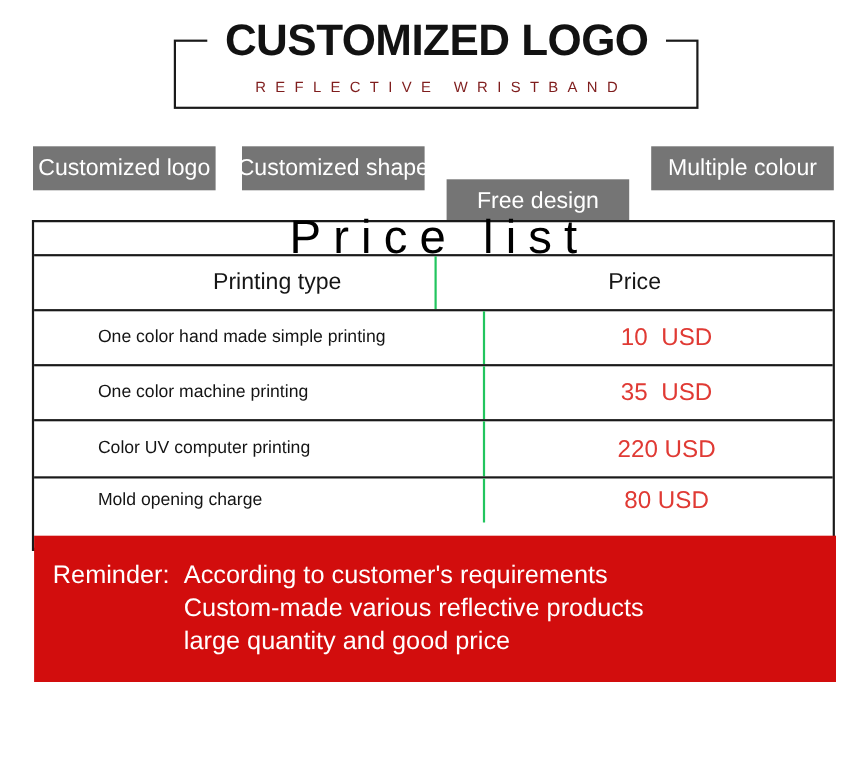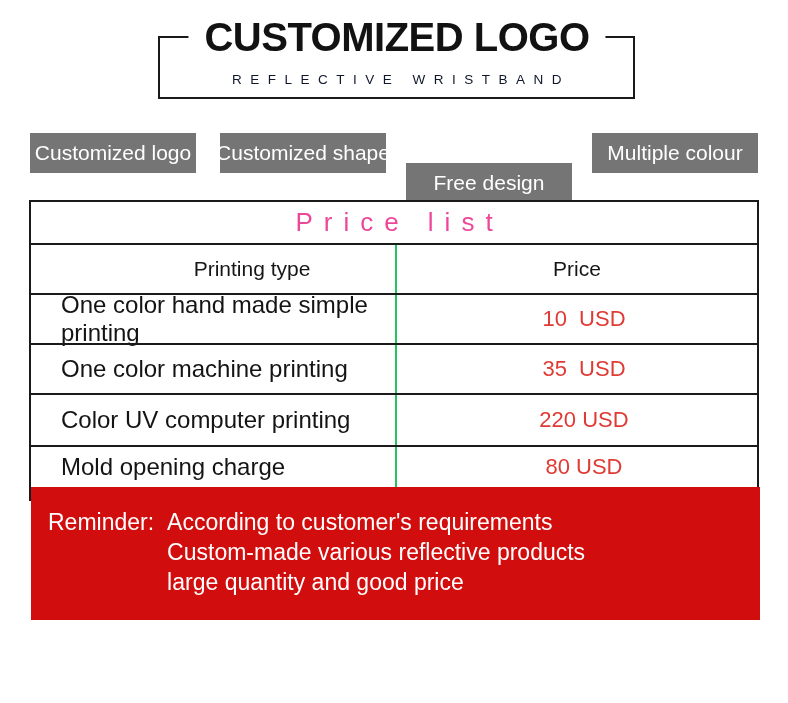--- a/index.html
+++ b/index.html
@@ -17,21 +17,21 @@
   }
   .main-title {
     position:absolute; left:397px; top:14px; transform:translateX(-50%);
     background:#ffffff; padding:0 16px; white-space:nowrap;
     font-size:40px; line-height:46px; font-weight:bold; letter-spacing:-0.5px;
     color:#121212; z-index:2;
   }
   .subtitle {
     position:absolute; left:401px; top:72px; transform:translateX(-50%);
     white-space:nowrap; font-size:13.5px; line-height:16px; font-weight:500;
-    letter-spacing:8.5px; color:#0f172a;
+    letter-spacing:8.5px; color:#7f1d1d;
   }
 
   
   .tag {
     position:absolute; top:133px; height:40px; width:166px;
     background:#757575; color:#ffffff; font-size:21px;
     display:flex; align-items:center; justify-content:center;
     white-space:nowrap;
   }
   .tag1 { left:30px; }
@@ -39,33 +39,33 @@
   .tag3 { left:406px;margin-top:30px; }
   .tag4 { left:592px; }
 
   
   .price-table {
     position:absolute; left:29px; top:200px; width:730px; height:301px;
     border:2px solid #1a1a1a; border-bottom-width:3px;
     display:flex; flex-direction:column; background:#ffffff;
   }
   .table-title {
-    height:41px; flex:none; display:flex; align-items:center; justify-content:center;
-    font-size:26px; font-weight:300; letter-spacing:11px; padding-left:11px;
-    color:#ec4899; white-space:nowrap;
+    height:29px; flex:none; display:flex; align-items:center; justify-content:center;
+    font-size:43px; font-weight:300; letter-spacing:11px; padding-left:11px;
+    color:#000000; white-space:nowrap;
   }
   .trow { display:flex; flex:none; border-top:2px solid #1a1a1a; height:50px; }
   .trow:nth-last-child(2) { height:52px; }
   .trow:last-child { height:42px; }
   .cell { display:flex; align-items:center; }
   .c1 { width:364px; }
   .c2 { flex:1; border-left:2px solid #22c55e; }
   .thead .c1 { justify-content:center; padding-left:78px; font-size:21px; }
   .thead .c2 { justify-content:center; font-size:21px; }
-  .type-cell { padding-left:30px; font-size:24px; color:#141414; }
+  .type-cell { padding-left:14px; font-size:16px; color:#141414;margin-left:44px; }
   .price-cell {
     justify-content:center; padding-left:14px;
     color:#e03a34; font-size:22px; white-space:pre;
   }
 
   
   .reminder {
     position:absolute; left:31px; top:487px; width:729px; height:133px;
     background:#d20d0d; color:#ffffff;
     display:flex; align-items:flex-start;

